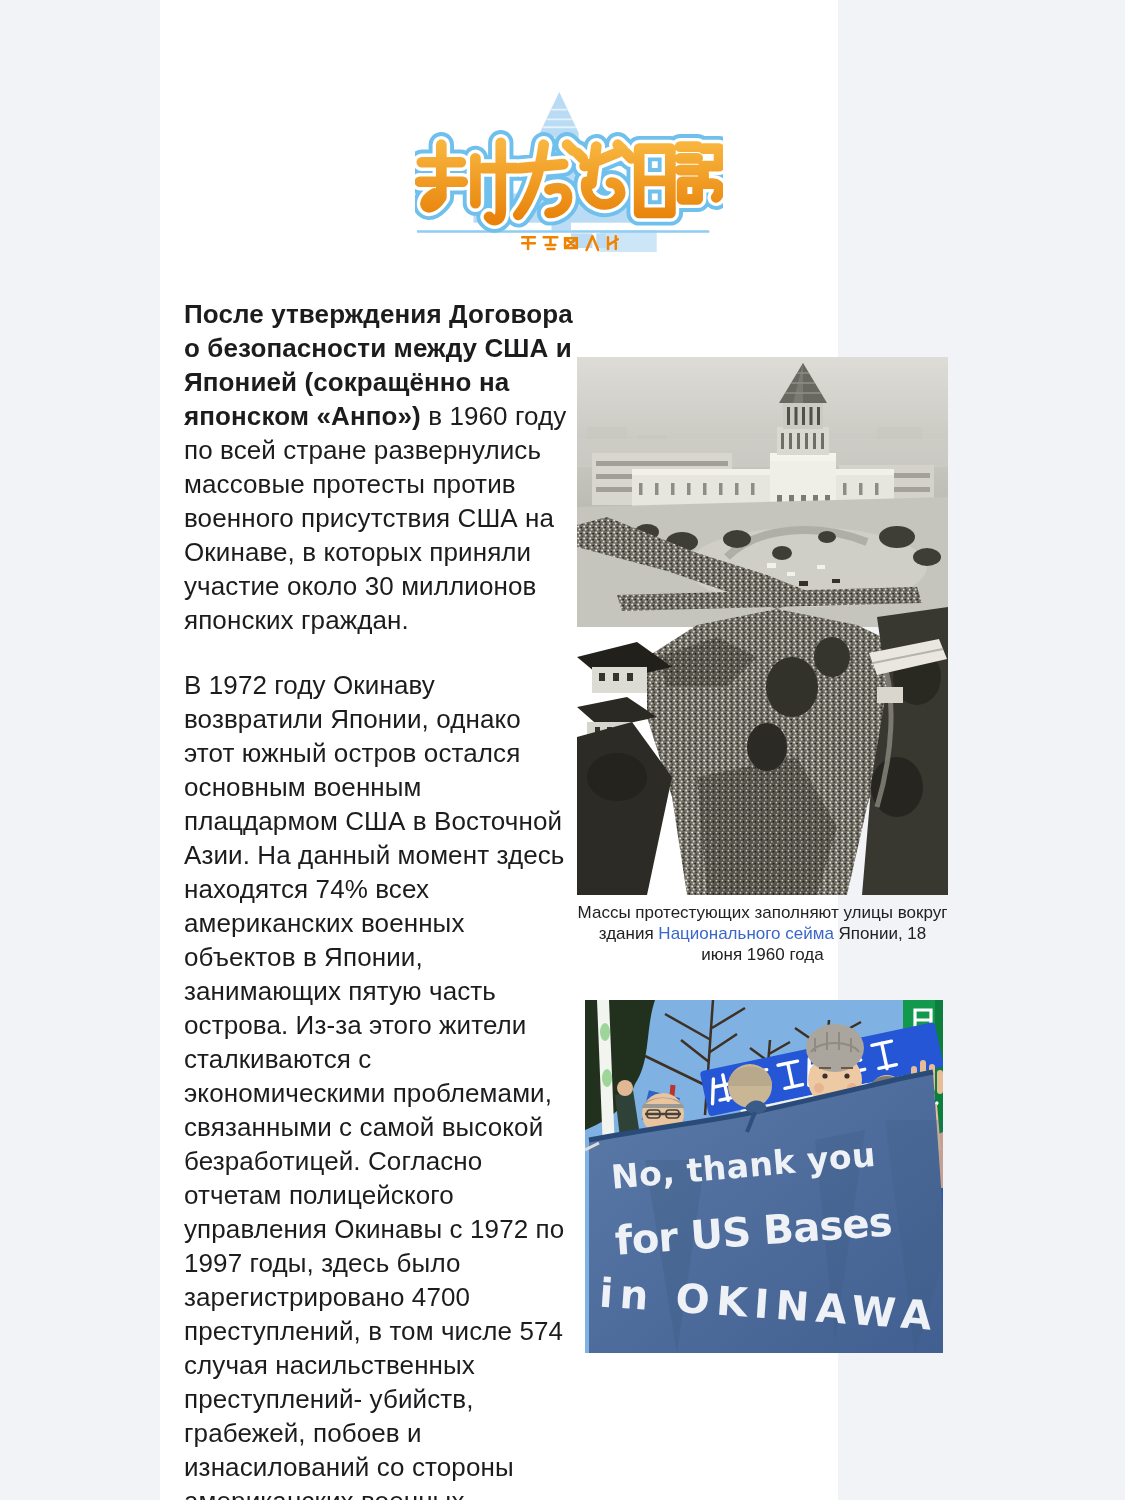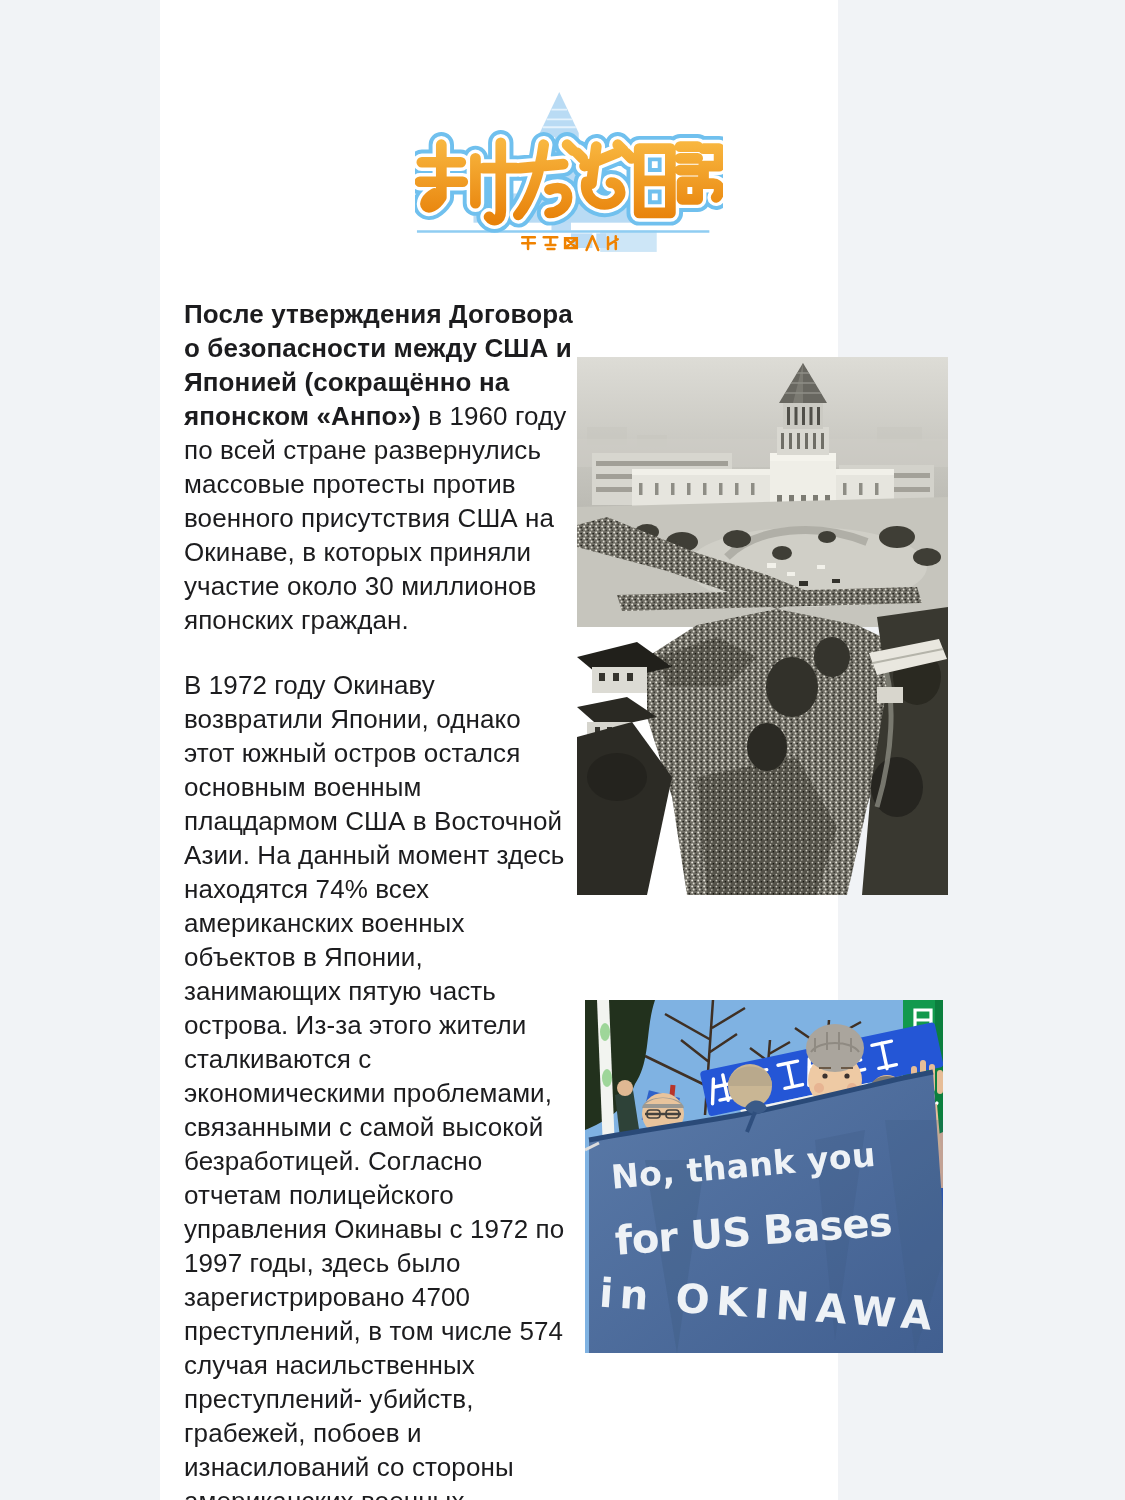--- a/index.html
+++ b/index.html
@@ -257,20 +257,23 @@
       <ellipse cx="255" cy="300" rx="18" ry="20" fill="#35342d"></ellipse>
       <polygon points="300,260 371,250 371,538 285,538 295,420 310,330" fill="#393830"></polygon>
       <ellipse cx="340" cy="320" rx="24" ry="28" fill="#2a2921"></ellipse>
       <ellipse cx="320" cy="430" rx="26" ry="30" fill="#262520"></ellipse>
       <path d="M305,300 C320,340 315,400 300,450" stroke="#8a897f" stroke-width="5" fill="none" opacity=".8"></path>
 
       <polygon points="292,296 362,282 370,302 300,318" fill="#e9e7df"></polygon>
       <line x1="296" y1="306" x2="366" y2="292" stroke="#b5b4aa" stroke-width="2"></line>
       <rect x="300" y="330" width="26" height="16" fill="#d8d6cd"></rect>
     </svg>
+    <div class="caption">
+      <span>Массы протестующих заполняют улицы вокруг здания </span><a>Национального сейма</a><span> Японии, 18 июня 1960 года</span>
+    </div>
   </div>
 
   <div class="figure2">
     <svg viewBox="0 0 358 353" width="358" height="353">
       <defs>
         <linearGradient id="bg2" x1="0" y1="0" x2="1" y2="1">
           <stop offset="0" stop-color="#5a7aa8"></stop>
             <stop offset="1" stop-color="#415f90"></stop>
         </linearGradient>
       </defs>

